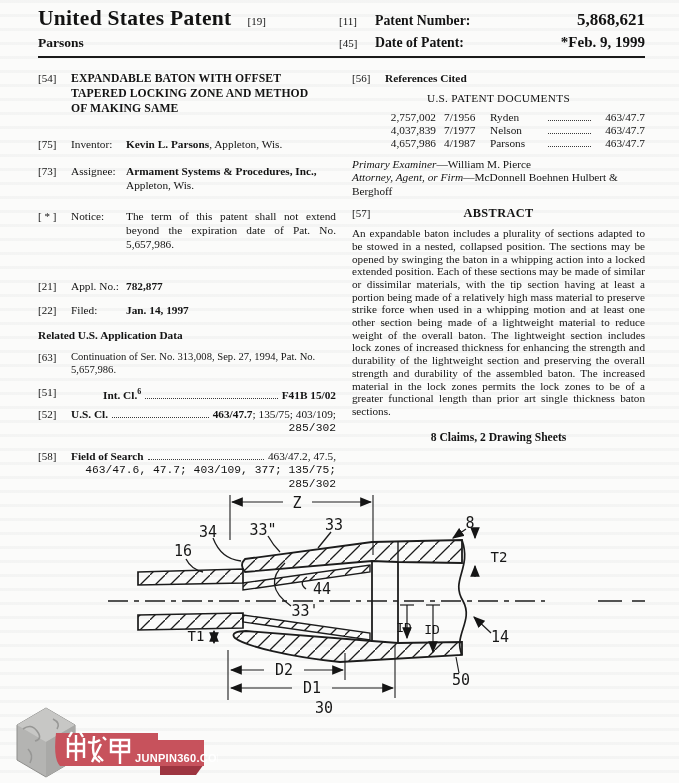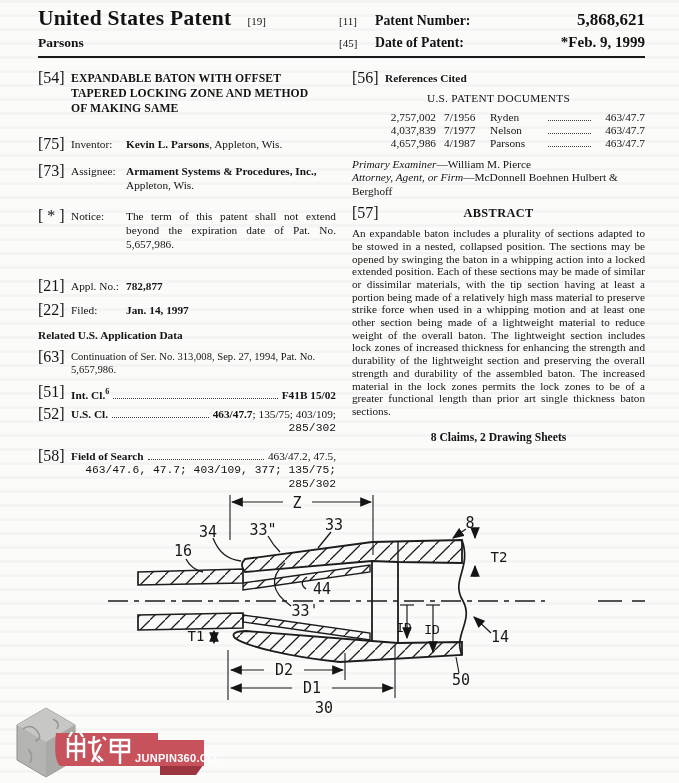--- a/index.html
+++ b/index.html
@@ -24,35 +24,35 @@
   .hdr-row2{display:flex;align-items:baseline;margin-top:3px;}
   .hdr-surname{font-size:13.5px;font-weight:bold;}
   .hdr-date{font-size:15px;font-weight:bold;text-align:right;}
   .rule{border-top:2px solid #1a1a1a;margin-top:5px;}
 
   
   .cols{display:flex;gap:16px;margin-top:13px;font-size:11.3px;line-height:14px;}
   .col-l{width:298px;}
   .col-r{width:293px;}
   .e{display:flex;}
-  .tag{width:33px;flex:none;font-size:16px;}
+  .tag{width:33px;flex:none;font-size:11px;}
   .lab{width:55px;flex:none;}
   .val{flex:1;}
   .b{font-weight:bold;}
   .t54{font-weight:bold;font-size:11.7px;line-height:15px;width:248px;letter-spacing:.1px;}
   .just{text-align:justify;}
   .center-h{font-weight:bold;text-align:left;}
   .cl{display:flex;align-items:baseline;}
   .leader{flex:1;border-bottom:1.6px dotted #3a3a3a;margin:0 4px;height:9px;min-width:14px;}
   .r2{text-align:right;font-family:Liberation Mono, monospace;}
   sup{font-size:8px;}
 
   .m75{margin-top:21px;} .m73{margin-top:13px;} .mnote{margin-top:17px;}
   .m21{margin-top:28px;} .m22{margin-top:10px;} .mrel{margin-top:11px;}
-  .m63{margin-top:9px;} .m51{margin-top:9px;} .m52{margin-top:5px;} .m58{margin-top:14px;}
+  .m63{margin-top:9px;} .m51{margin-top:9px;gap:32px;} .m52{margin-top:5px;} .m58{margin-top:14px;}
 
   .ref{display:grid;grid-template-columns:72px 46px 54px 1fr 50px;align-items:baseline;line-height:13.2px;}
   .ref .no{text-align:right;padding-right:8px;}
   .ref .code{text-align:right;}
   .refs{margin-top:6px;padding-left:20px;}
   .exam{margin-top:7px;line-height:13.5px;}
   .exam i{font-style:italic;}
   .abs-head{margin-top:8px;display:flex;}
   .abs-head .ah{flex:1;text-align:center;font-weight:bold;font-size:12.3px;letter-spacing:.4px;margin-right:33px;}
   .abstract{margin-top:7px;text-align:justify;font-size:11.2px;line-height:12.7px;}

